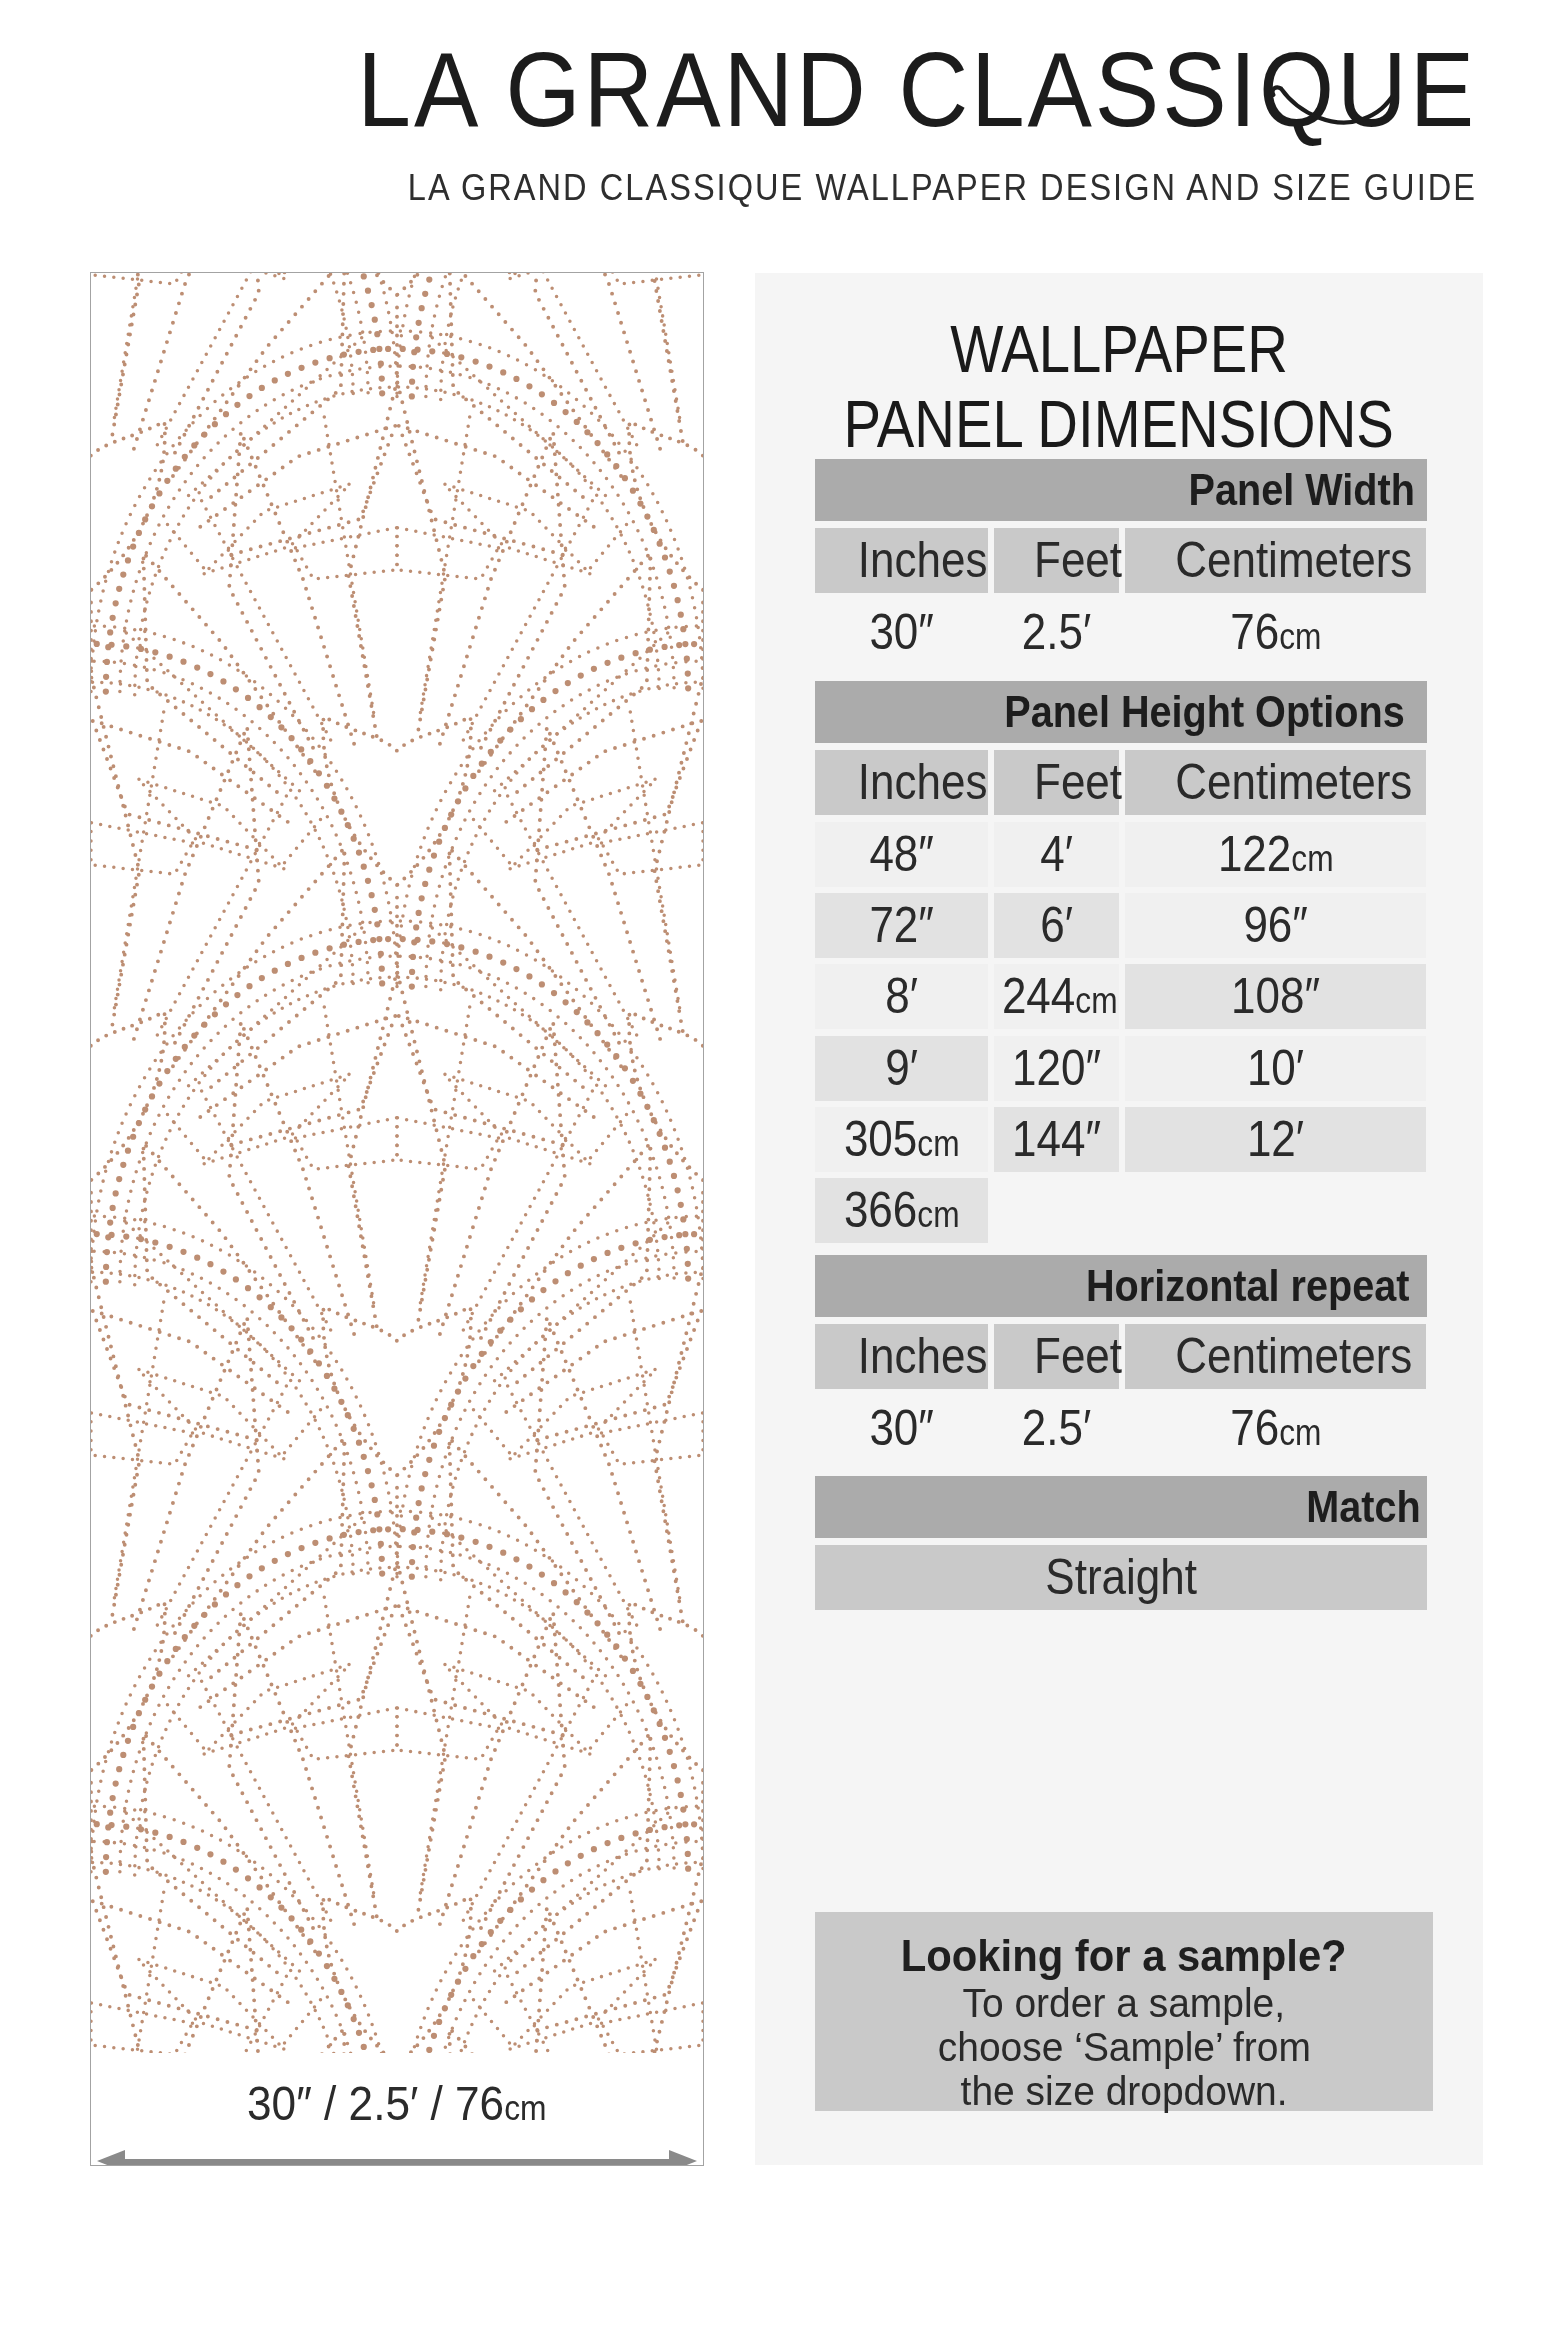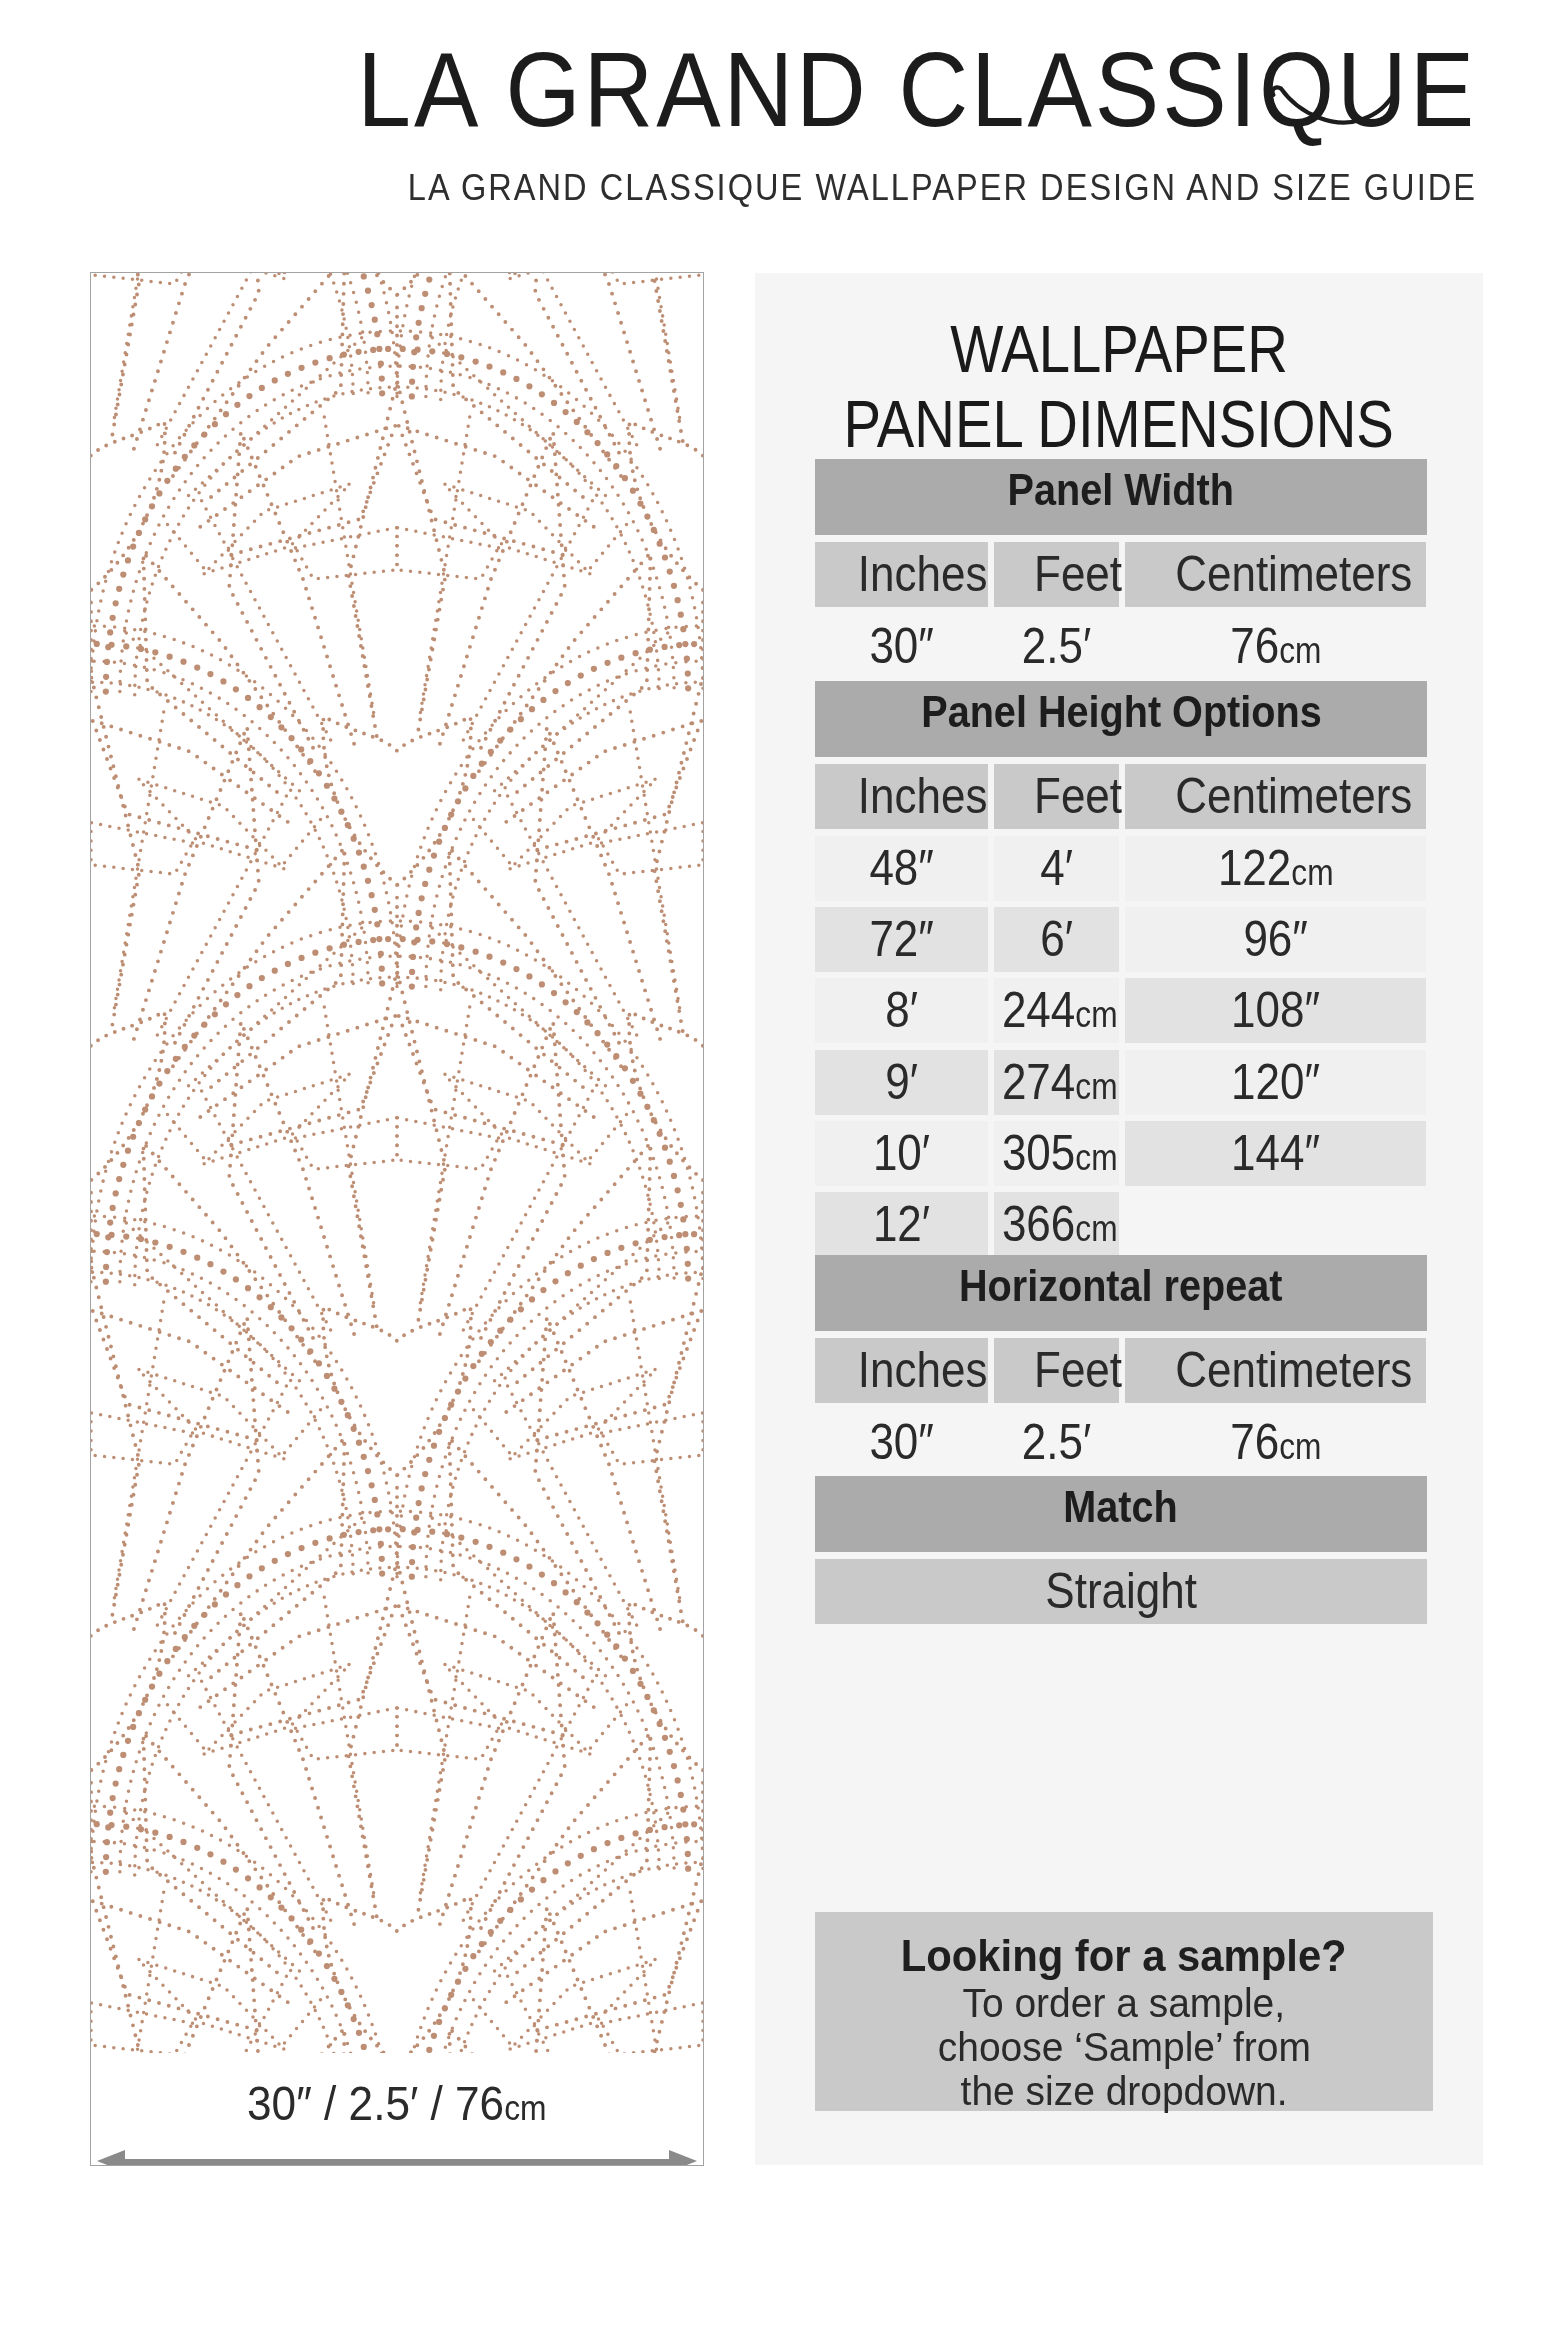--- a/index.html
+++ b/index.html
@@ -28,21 +28,21 @@
   .arrow-head.left{left:0;border-right:28px solid #8a8a8a;}
   .arrow-head.right{right:0;border-left:28px solid #8a8a8a;}
 
   
   .panel{position:absolute;left:755px;top:273px;width:728px;height:1892px;background:#f5f5f5;}
   .panel-title{position:absolute;top:22px;left:0;width:100%;text-align:center;color:#1a1a1a;
     font-size:67px;line-height:75px;margin-top:16px;}
   .panel-title .cond{display:inline-block;transform:scaleX(0.84);transform-origin:50% 50%;white-space:nowrap;}
 
   .section{position:absolute;left:60px;width:612px;}
-  .bar{height:76px;background:#ababab;text-align:center;}
+  .bar{height:62px;background:#ababab;text-align:right;}
   .bar-text{display:inline-block;font-weight:bold;font-size:44px;line-height:62px;color:#1d1d1d;
     transform:scaleX(0.9);transform-origin:50% 50%;white-space:nowrap;}
   .grid{display:grid;grid-template-columns:173px 125px 301px;column-gap:6.2px;row-gap:6.2px;margin-top:7px;}
   .cell{height:65px;text-align:center;font-size:50px;line-height:65px;color:#2a2a2a;white-space:nowrap;}
   .cell .cond{display:inline-block;transform:scaleX(0.88);transform-origin:50% 50%;}
   .colhead{background:#c9c9c9;padding-left:34px;}
   .val.odd{background:#f0f0f0;}
   .val.even{background:#e2e2e2;}
   .val.plain{background:transparent;}
   .band{height:65px;background:#c9c9c9;text-align:center;font-size:50px;line-height:65px;color:#2a2a2a;margin-top:7px;}
@@ -156,21 +156,20 @@
           <div class="cell val odd"><span class="cond">48″</span></div>
           <div class="cell val odd"><span class="cond">4′</span></div>
           <div class="cell val odd"><span class="cond">122<span class="unit">cm</span></span></div>
           <div class="cell val even"><span class="cond">72″</span></div>
           <div class="cell val even"><span class="cond">6′</span></div>
           <div class="cell val odd"><span class="cond">96″</span></div>
           <div class="cell val odd"><span class="cond">8′</span></div>
           <div class="cell val odd"><span class="cond">244<span class="unit">cm</span></span></div>
           <div class="cell val even"><span class="cond">108″</span></div>
           <div class="cell val even"><span class="cond">9′</span></div>
-          <div class="cell val even"><span class="cond">274<span class="unit">cm</span></span></div>
           <div class="cell val odd"><span class="cond">120″</span></div>
           <div class="cell val odd"><span class="cond">10′</span></div>
           <div class="cell val odd"><span class="cond">305<span class="unit">cm</span></span></div>
           <div class="cell val even"><span class="cond">144″</span></div>
           <div class="cell val even"><span class="cond">12′</span></div>
           <div class="cell val even"><span class="cond">366<span class="unit">cm</span></span></div>
         </div>
     </div>
 
     <div class="section" style="top:982px">

